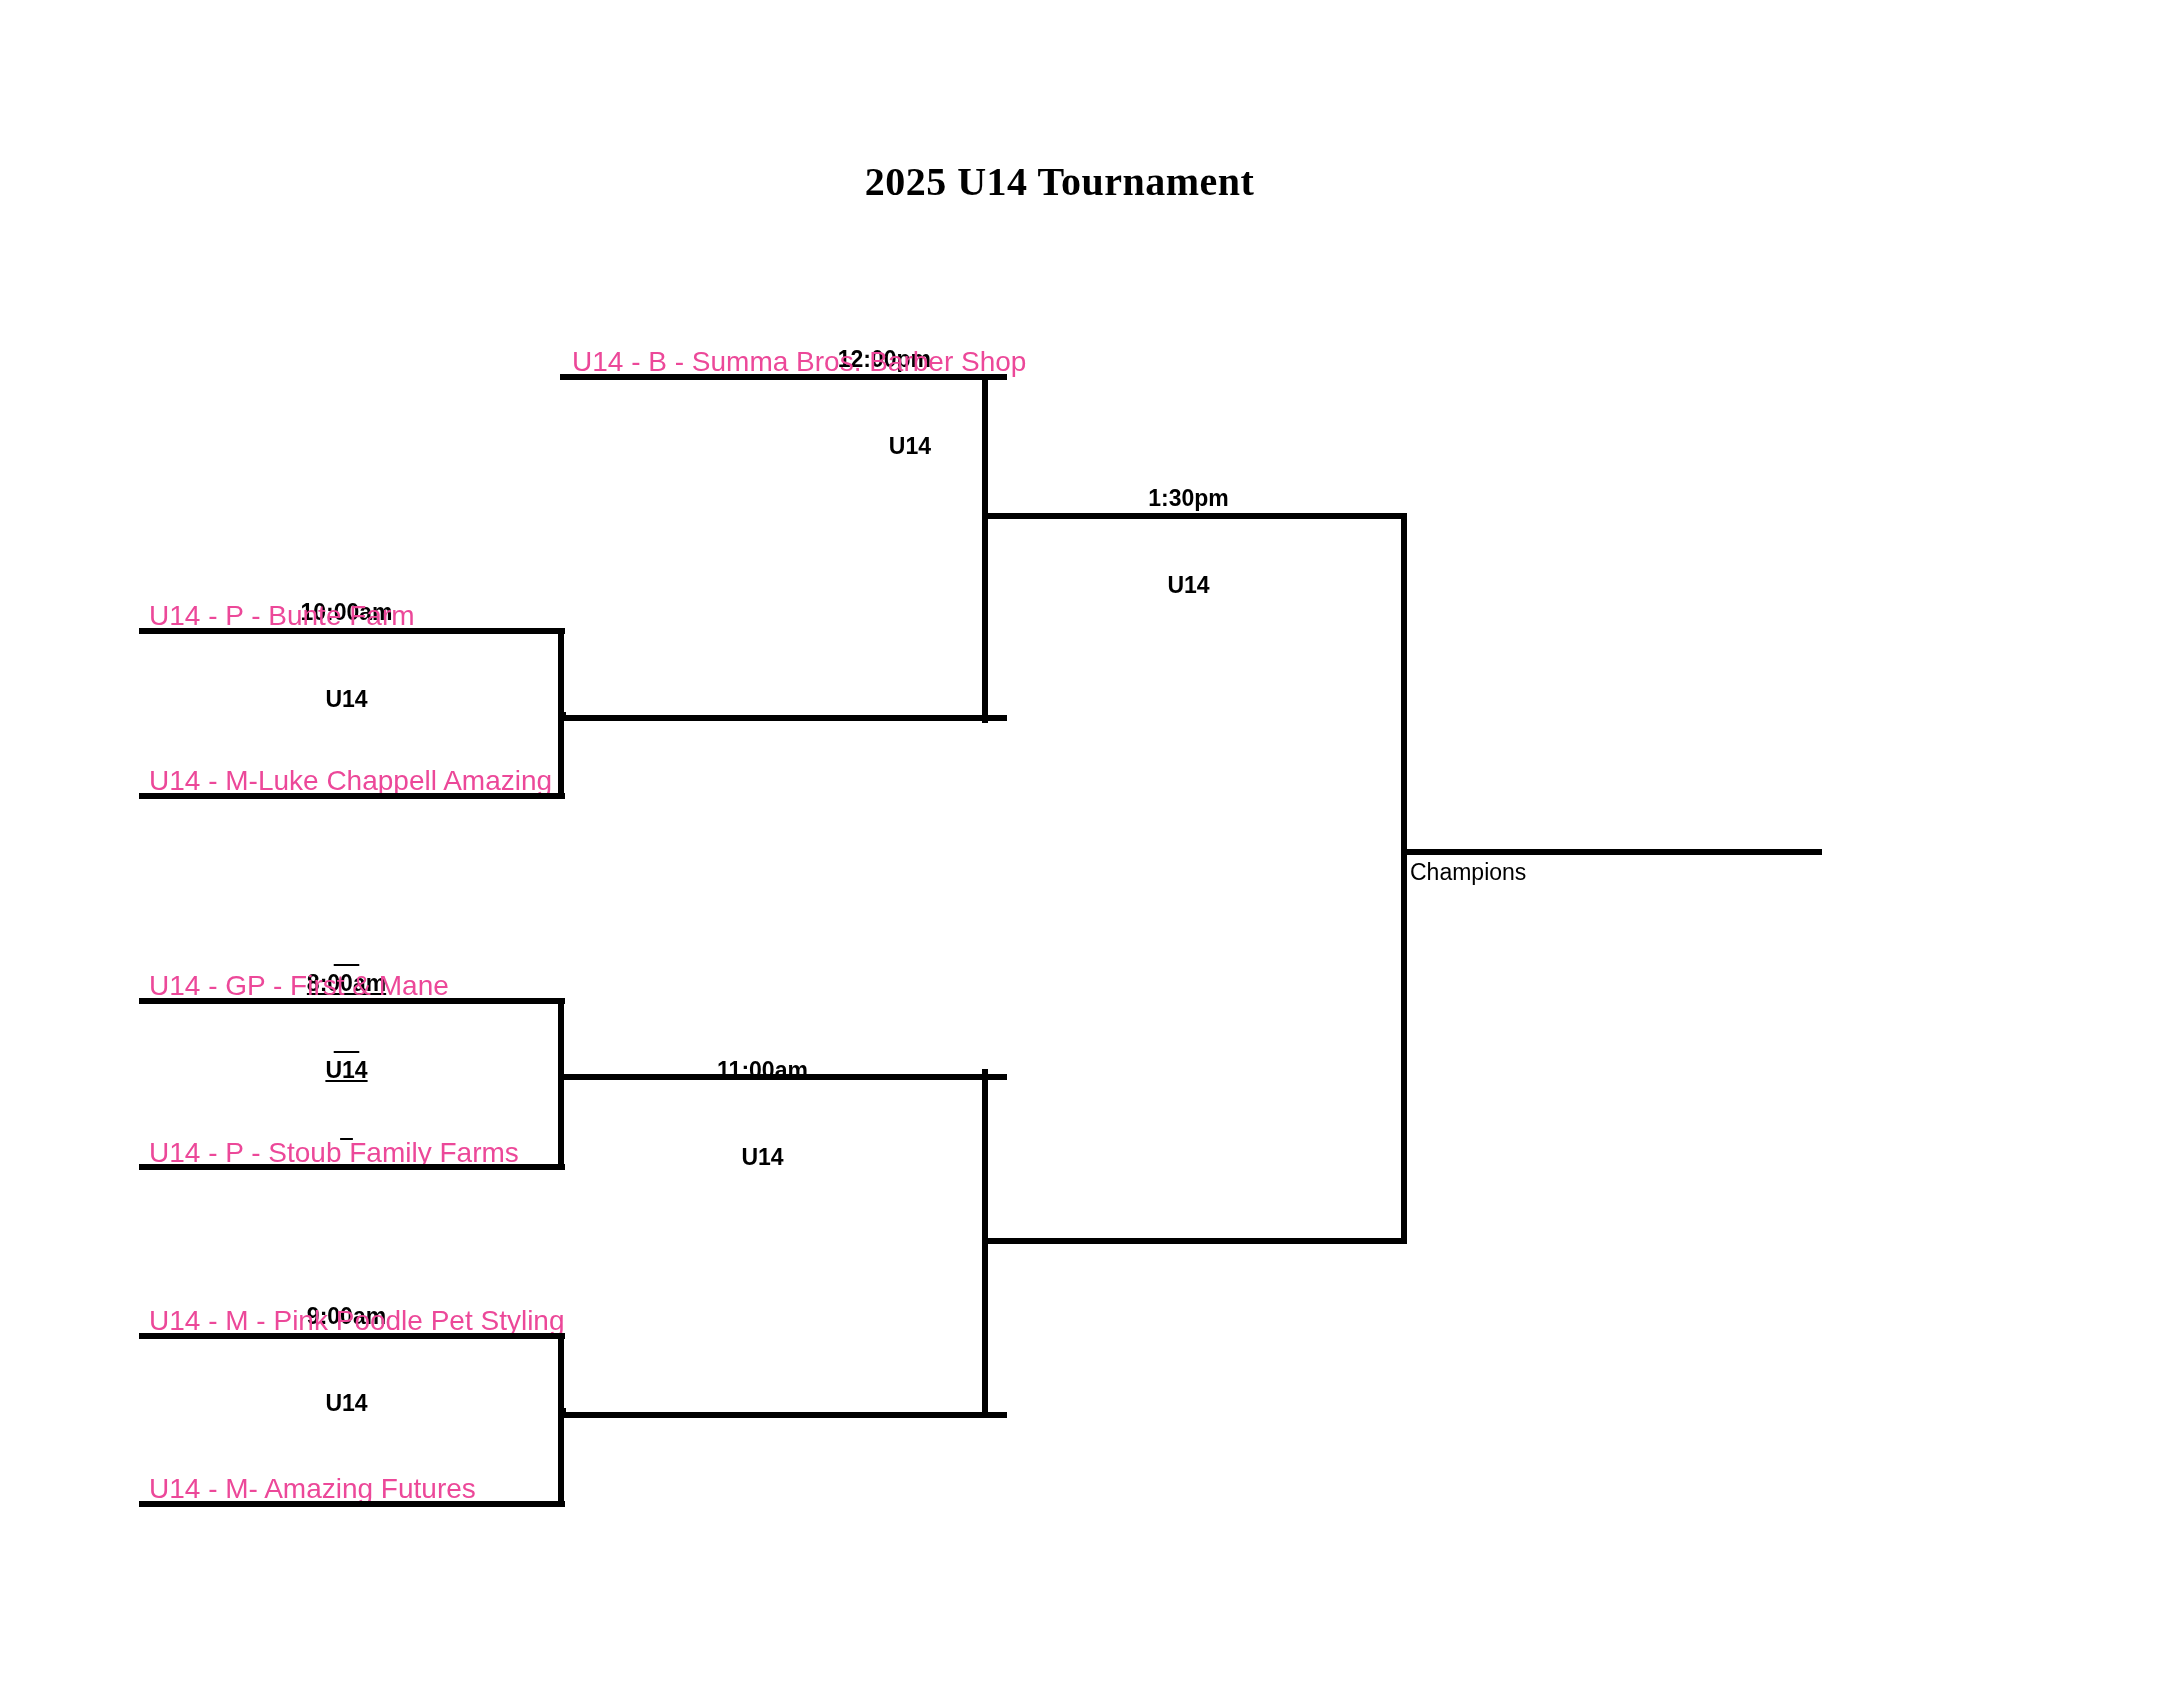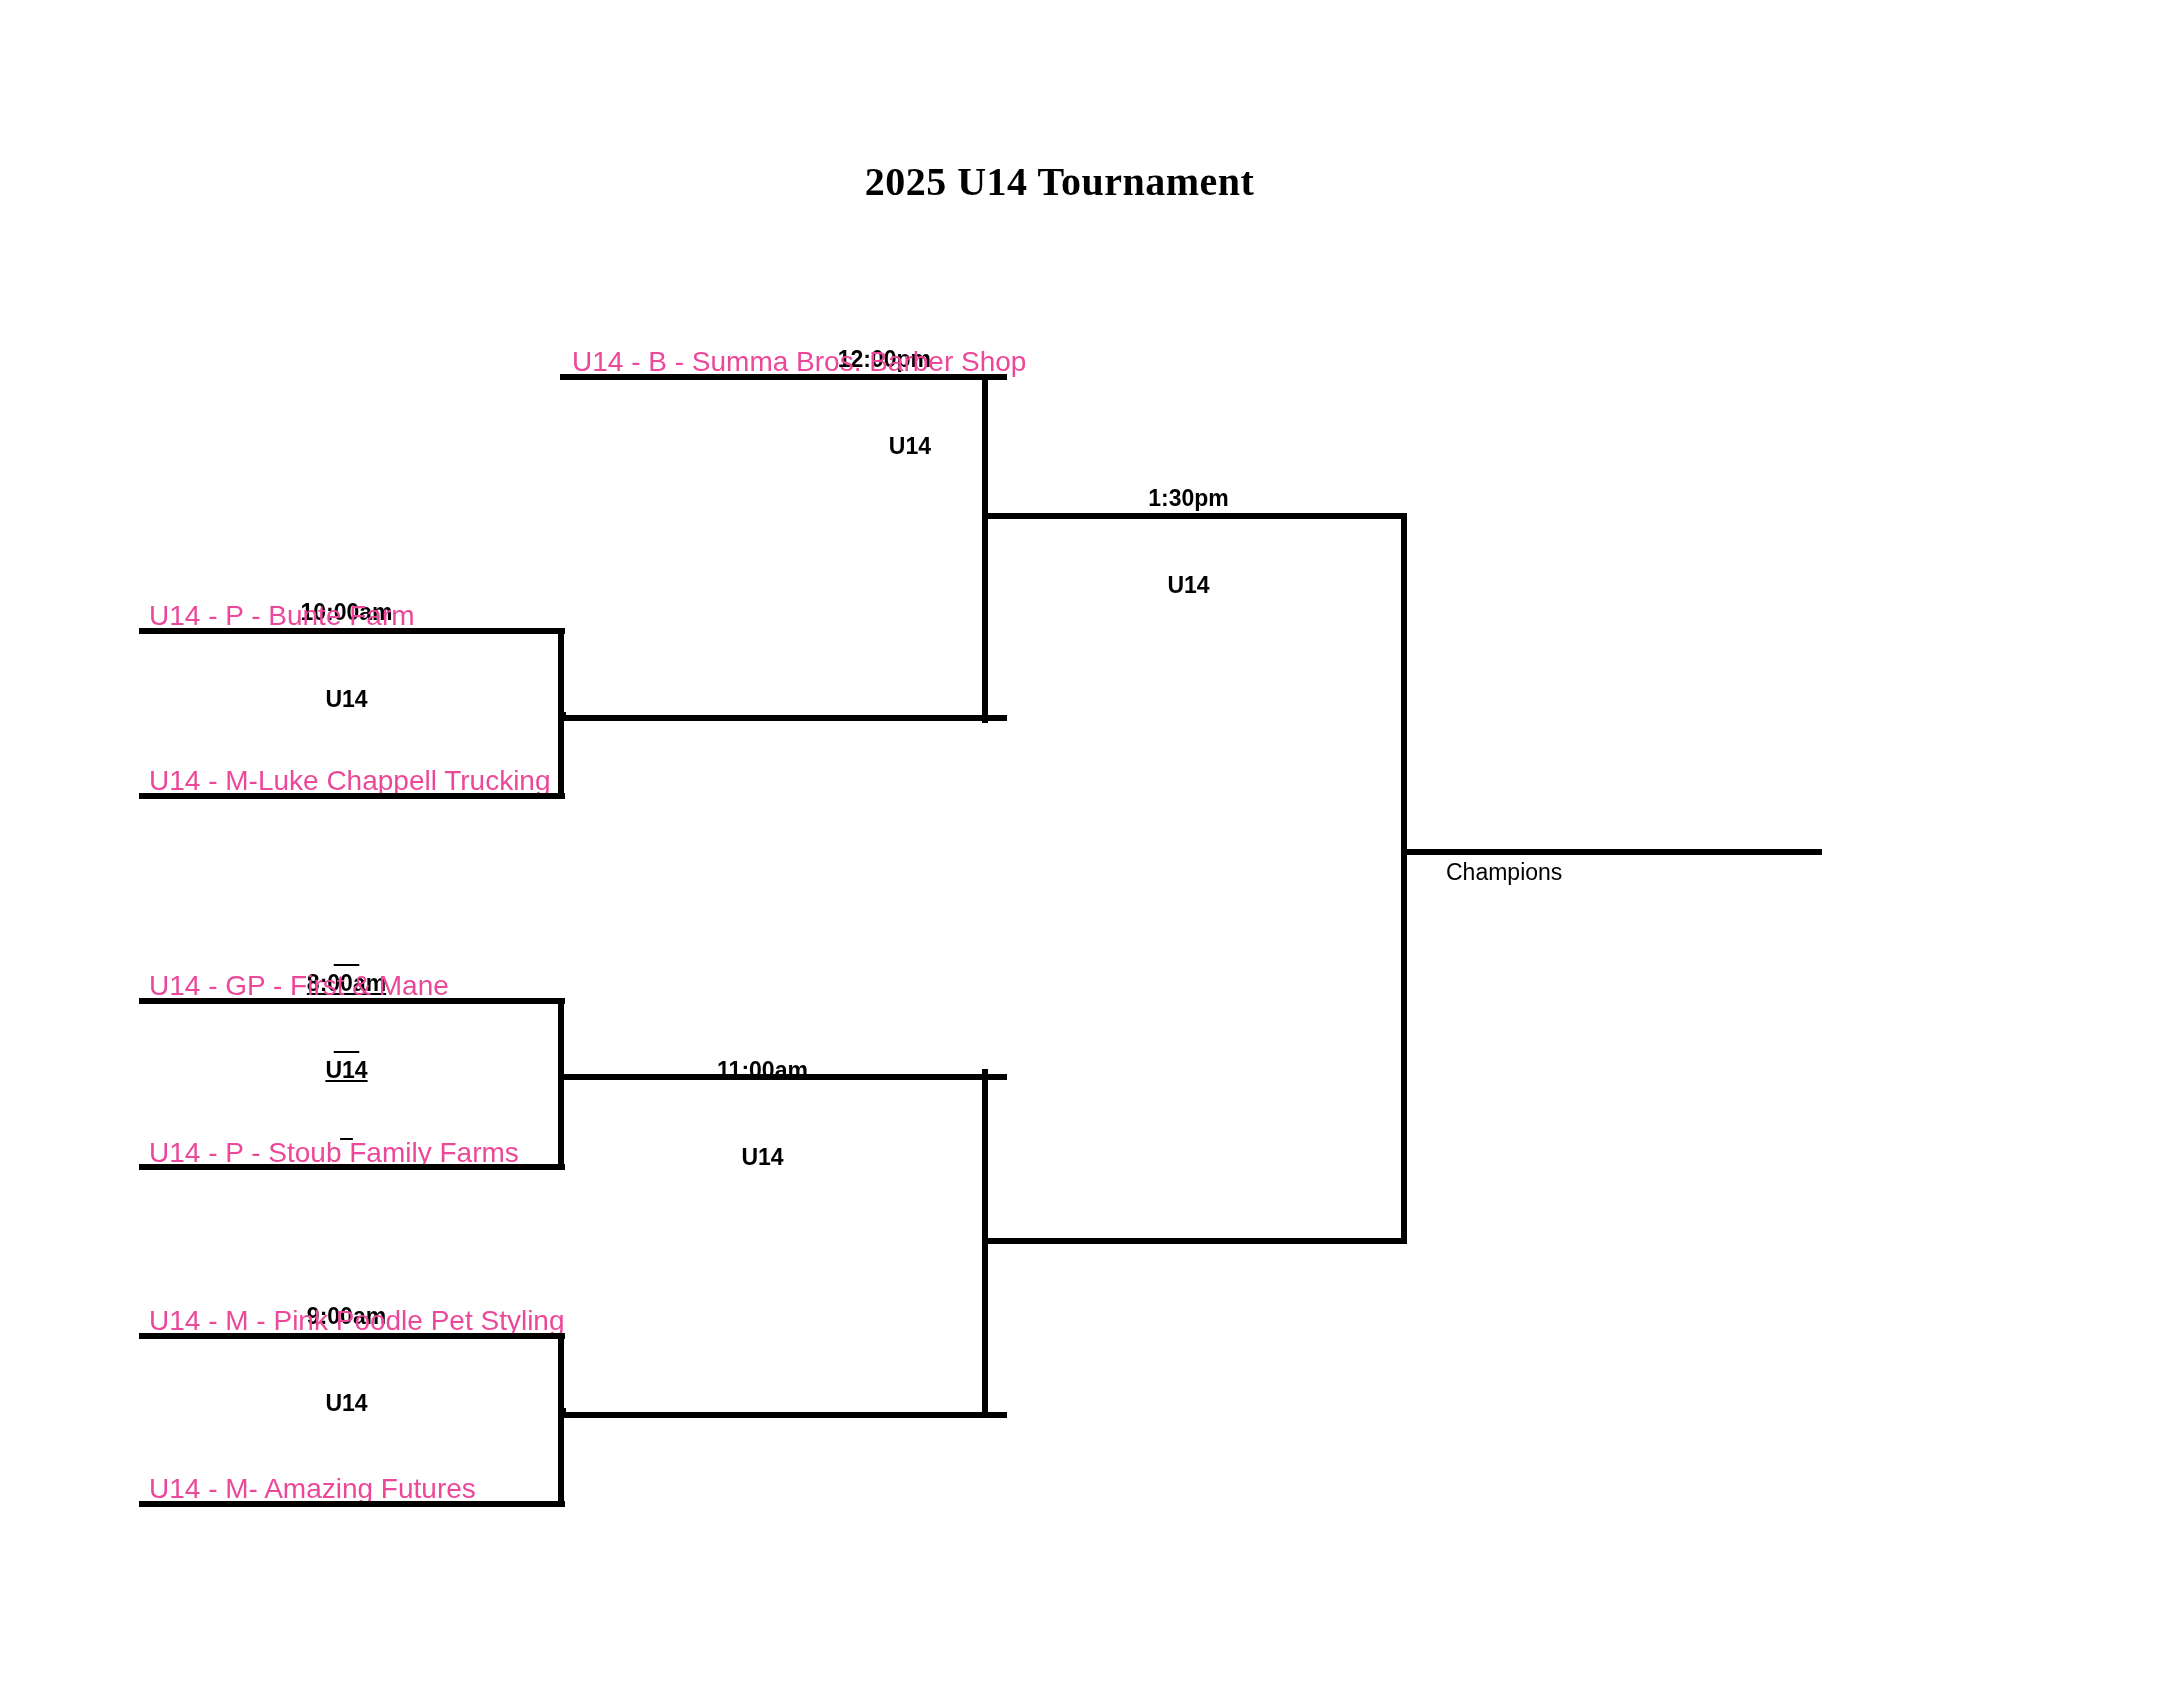--- a/index.html
+++ b/index.html
@@ -79,21 +79,21 @@
 
   <div class="mlabel" style="left:178px; top:540px; width:337px;">
     <span class="ln">10:00am</span>
     <span class="ln">U14</span>
   </div>
 
   <div class="team" style="left:149px; top:602px;">U14 - P - Bunte Farm</div>
   <div class="uline" style="left:139px; top:631px; width:426px;"></div>
   <div class="hline" style="left:139px; top:628px; width:426px;"></div>
 
-  <div class="team" style="left:149px; top:767px;">U14 - M-Luke Chappell Trucking</div>
+  <div class="team" style="left:149px; top:767px;">U14 - M-Luke Chappell Amazing</div>
   <div class="uline" style="left:139px; top:796px; width:426px;"></div>
   <div class="hline" style="left:139px; top:793px; width:426px;"></div>
 
   <div class="vline" style="left:558px; top:628px; height:171px;"></div>
 
   <div class="hline" style="left:558px; top:712px; width:8px;"></div>
 
   <div class="mlabel" style="left:178px; top:911px; width:337px;text-decoration:underline;">
     <span class="ln">8:00am</span>
     <span class="ln">U14</span>
@@ -141,16 +141,16 @@
   </div>
 
   <div class="hline" style="left:982px; top:513px; width:425px;"></div>
   <div class="vline" style="left:1401px; top:513px; height:731px;"></div>
   <div class="hline" style="left:982px; top:1238px; width:425px;"></div>
 
   <div class="vline" style="left:982px; top:513px; height:210px;"></div>
   <div class="vline" style="left:982px; top:1069px; height:174px;"></div>
 
   <div class="hline" style="left:1401px; top:849px; width:421px;"></div>
-  <div class="champ-label" style="left:1410px; top:859px;margin-left:36px;">Champions</div>
+  <div class="champ-label" style="left:1410px; top:859px;">Champions</div>
 
 </div>
 
 
 </body></html>

